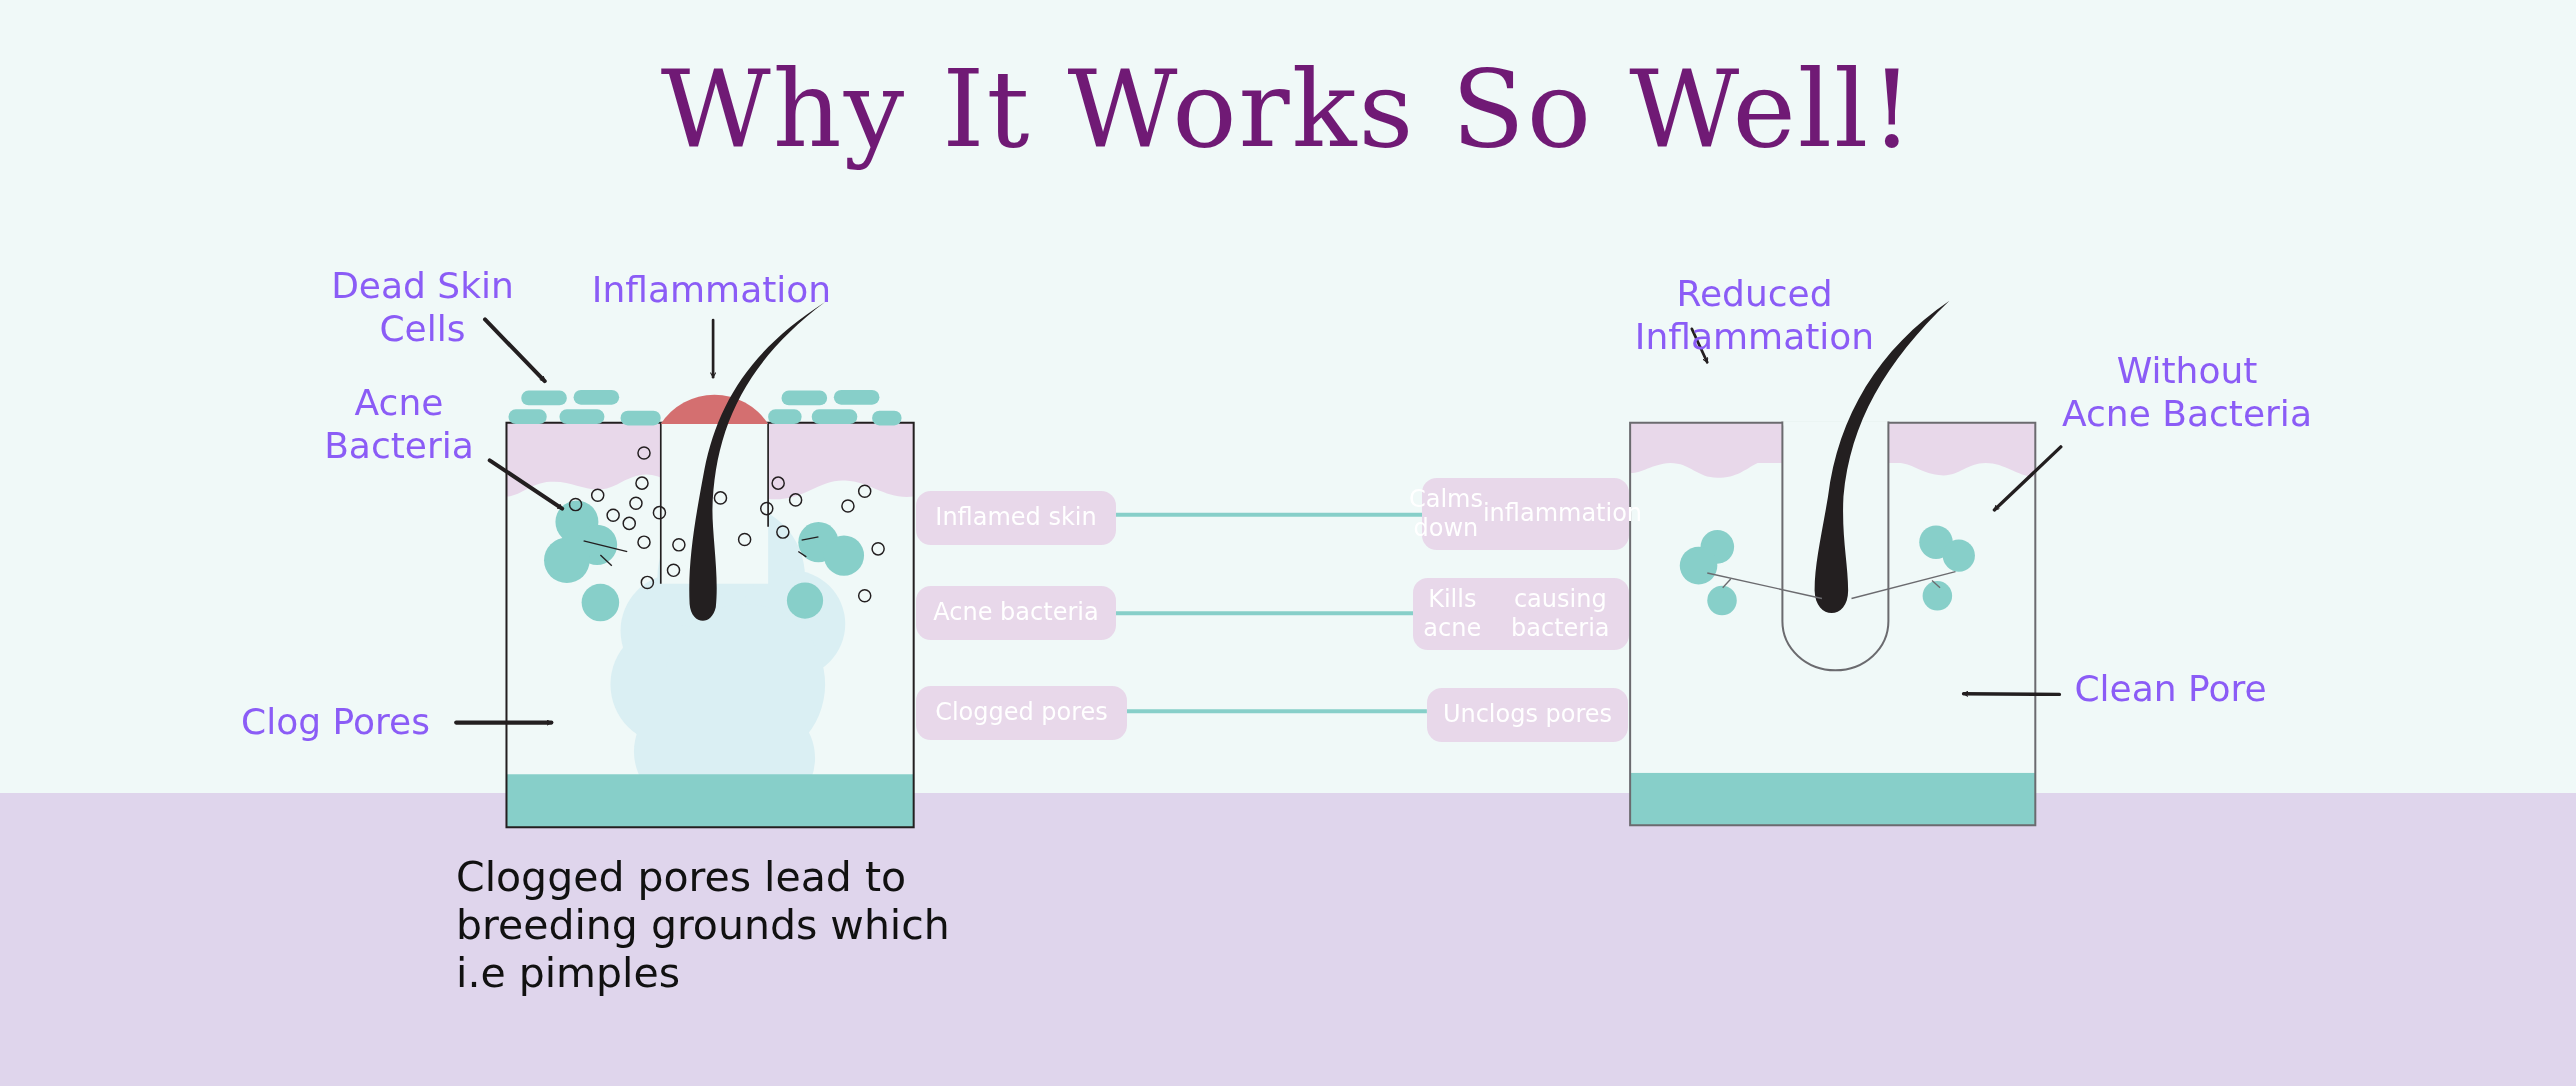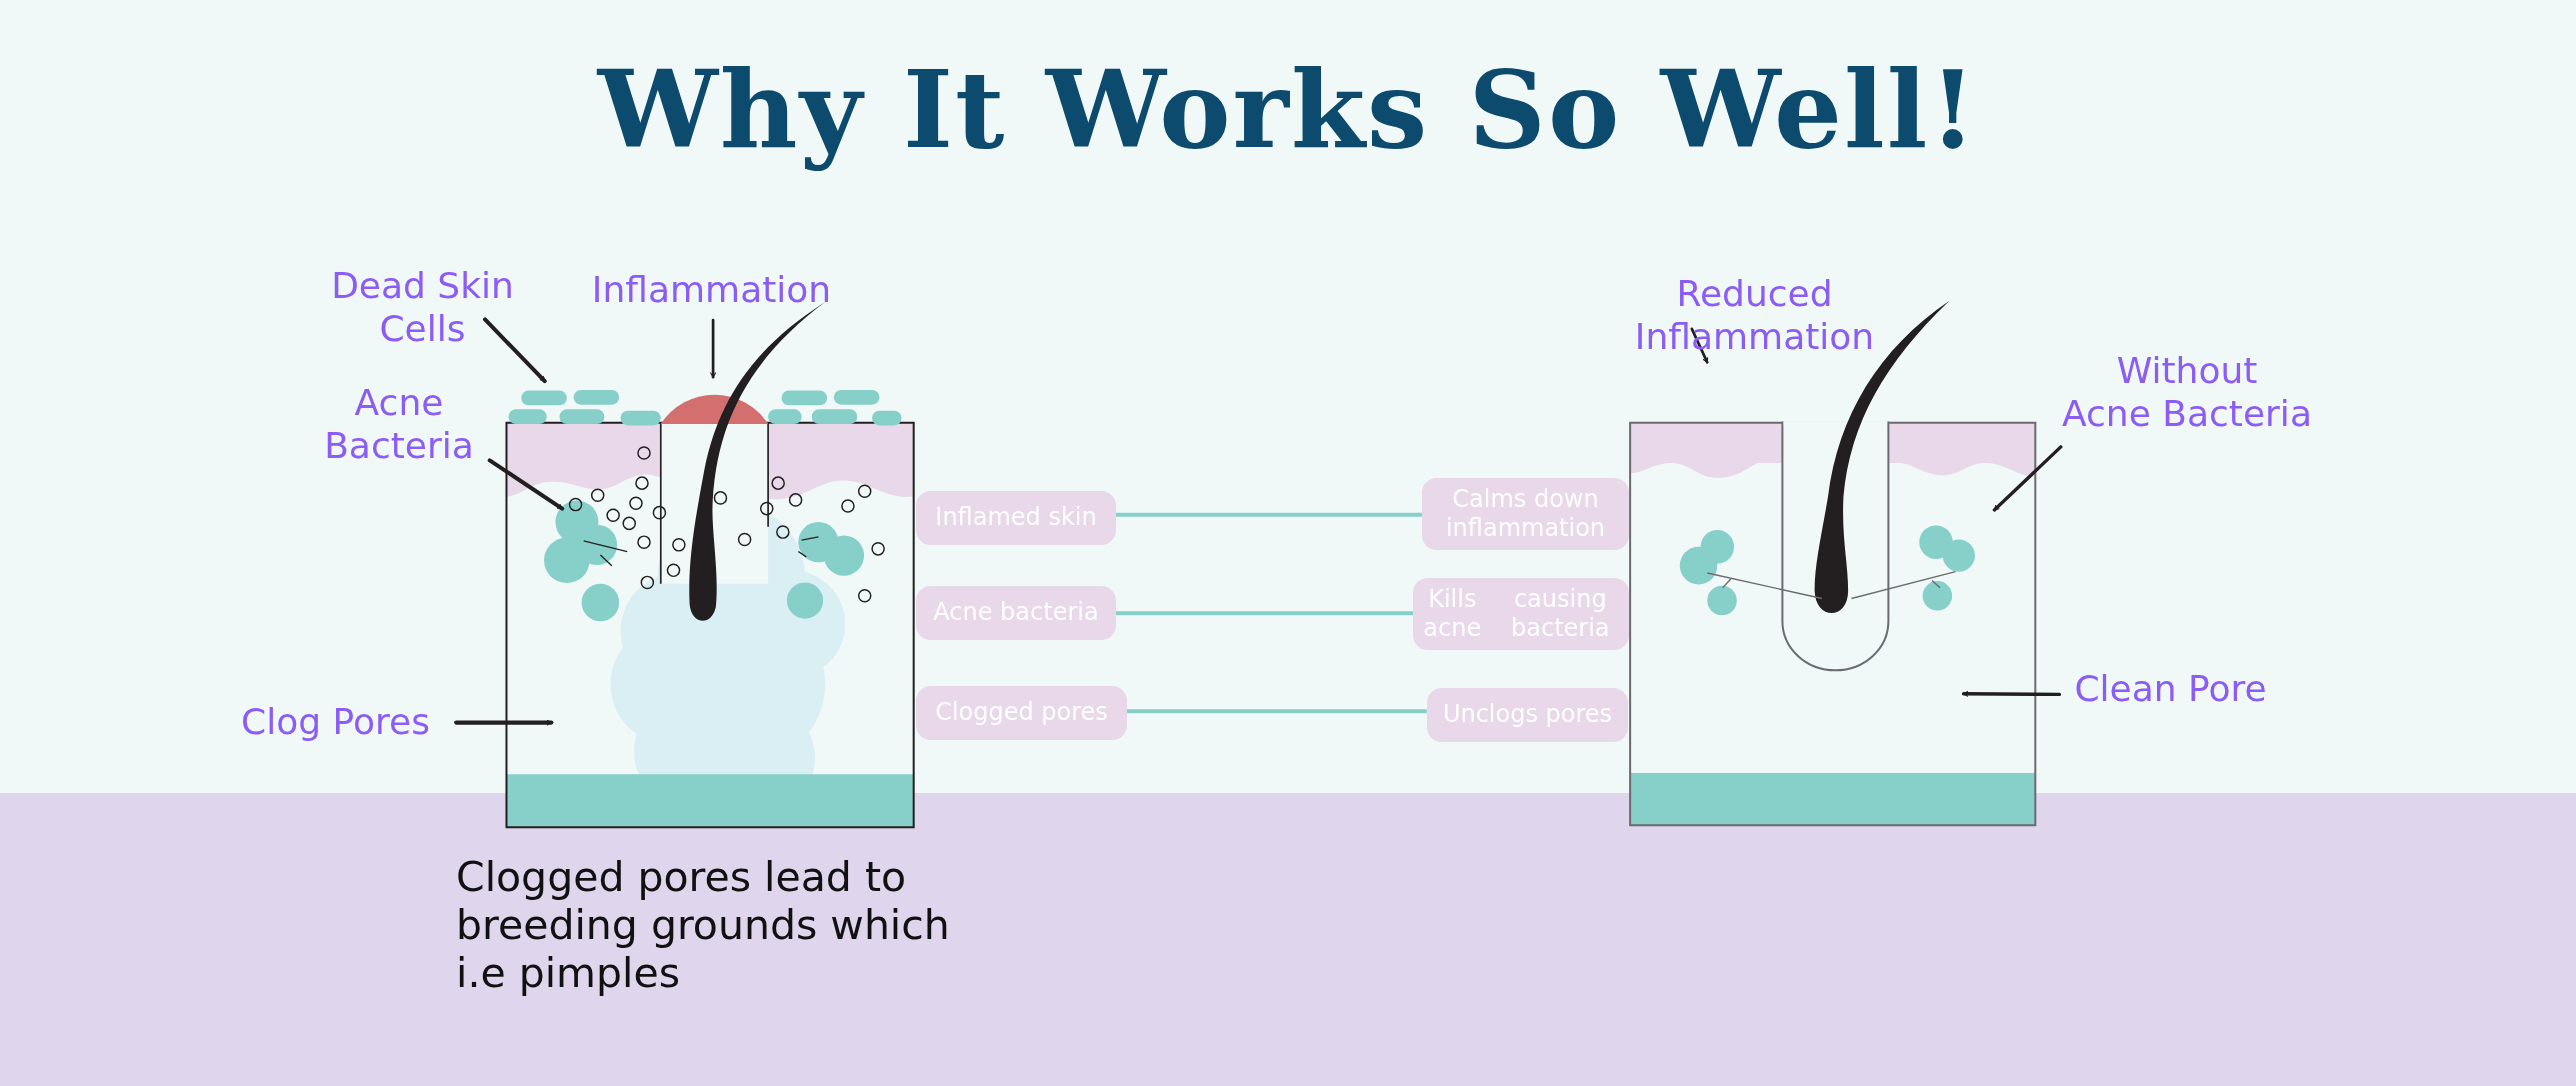--- a/index.html
+++ b/index.html
@@ -1,20 +1,20 @@
 <!DOCTYPE html>
 <html style="font-size:10.7px"><head>
   <meta charset="utf-8">
   <style>
     html, body { margin: 0; padding: 0; }
     body { width: 2576px; height: 1087px; overflow: hidden; background: #f0f9f8; position: relative; font-family: "DejaVu Sans", sans-serif; }
     #stage { position: absolute; left: 0; top: 0; width: 2576px; height: 1087px; }
     .bg-top { position: absolute; left: 0; top: 0; width: 2576px; height: 793px; background: #f0f9f8; }
     .bg-bottom { position: absolute; left: 0; top: 793px; width: 2576px; height: 294px; background: #dfd5ec; }
-    .title { position: absolute; left: 0; top: 47px; width: 2576px; text-align: center; font-family: "DejaVu Serif", serif; font-weight: bold; font-size: 107px; color: #0c4a6e; letter-spacing: 2px; }
+    .title { position: absolute; left: 0; top: 47px; width: 2576px; text-align: center; font-family: "DejaVu Serif", serif; font-weight: normal; font-size: 107px; color: #701a75; letter-spacing: 2px; }
     .lbl { position: absolute; font-family: "DejaVu Sans", sans-serif; font-size: 36px; color: #8b5cf6; text-align: center; line-height: 43px; white-space: nowrap; }
     .caption { position: absolute; font-family: "DejaVu Sans", sans-serif; font-size: 41px; color: #111; line-height: 48px; }
     .pill { position: absolute; background: #e8d8ea; border-radius: 14.8px; color: #ffffff; font-family: "DejaVu Sans", sans-serif; font-size: 24px; text-align: center; display: flex; align-items: center; justify-content: center; line-height: 29.5px; }
   </style>
 </head>
 <body>
 
 <div id="stage">
   <div class="bg-top"></div>
   <div class="bg-bottom"></div>
@@ -186,21 +186,21 @@
   <div class="lbl" style="left:2046px; top:349px; width:282px;">
     <div>Without</div>
     <div>Acne Bacteria</div>
   </div>
   <div class="lbl" style="left:2063px; top:667px; width:215px;">Clean Pore</div>
 
   <div class="pill" style="left:916px; top:491px; width:200px; height:54px;">Inflamed skin</div>
   <div class="pill" style="left:916px; top:586px; width:200px; height:54px;">Acne bacteria</div>
   <div class="pill" style="left:916px; top:686px; width:211px; height:54px;text-align:center;">Clogged pores</div>
 
-  <div class="pill" style="left:1422px; top:478px; width:207px; height:72px; flex-direction:column;">
+  <div class="pill" style="left:1422px; top:478px; width:207px; height:72px; flex-direction:row;">
     <div>Calms down</div>
     <div>inflammation</div>
   </div>
   <div class="pill" style="left:1413px; top:578px; width:216px; height:72px; ">
     <div>Kills acne</div>
     <div>causing bacteria</div>
   </div>
   <div class="pill" style="left:1427px; top:688px; width:201px; height:54px;">Unclogs pores</div>
 
   <div class="caption" style="left:456px; top:853px; width:510px;">

